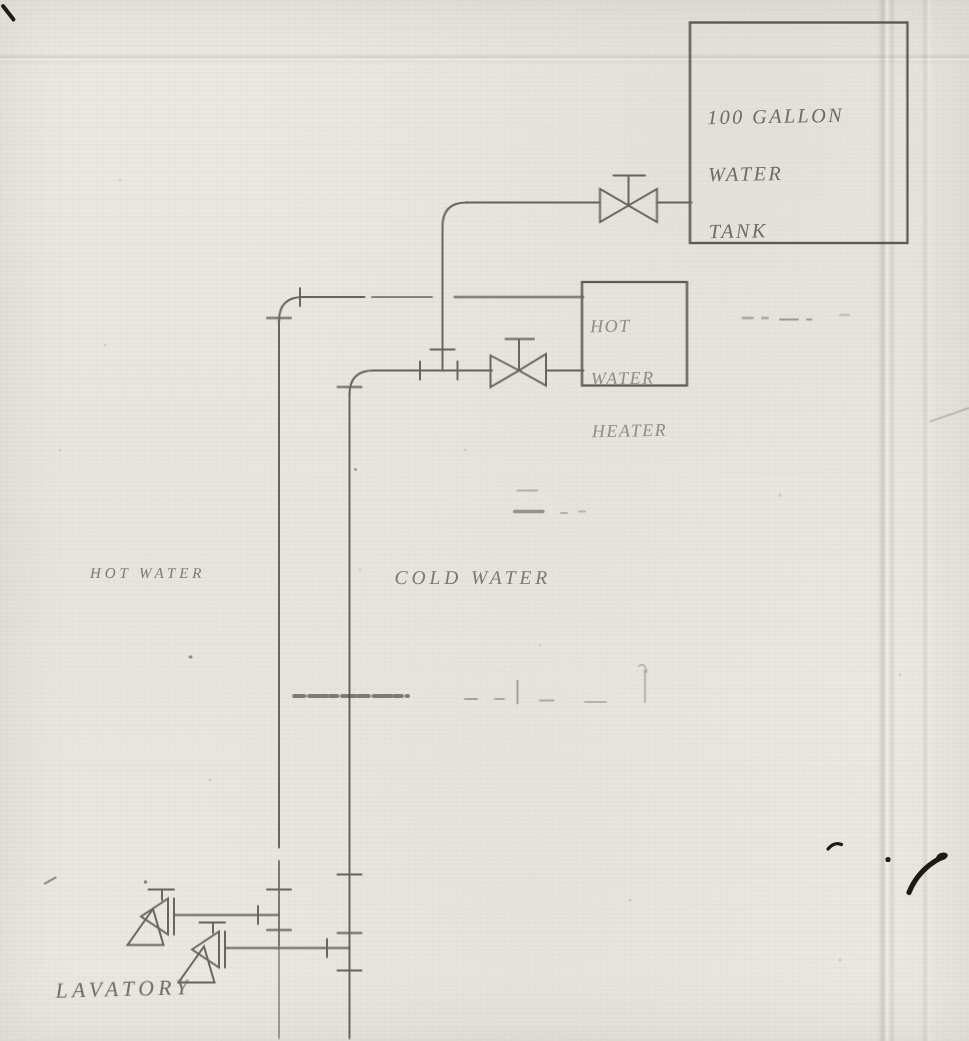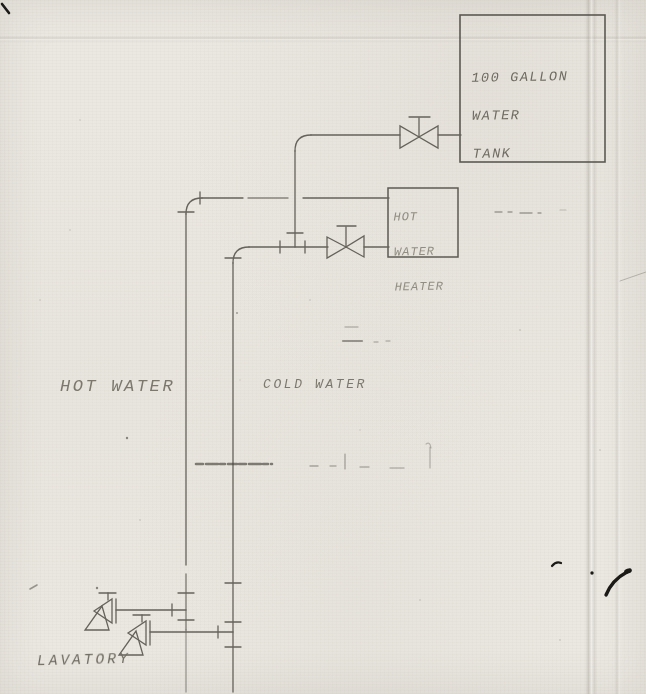--- a/index.html
+++ b/index.html
@@ -6,36 +6,36 @@
   .paper{
     position:relative;width:646px;height:694px;overflow:hidden;
     background-color:#ebe8e2;
     background-image:
       radial-gradient(ellipse at 75% 12%, rgba(214,210,201,.35), transparent 45%),
       radial-gradient(ellipse at 15% 55%, rgba(223,219,211,.30), transparent 50%),
       radial-gradient(ellipse at 55% 85%, rgba(216,212,203,.28), transparent 45%),
       repeating-linear-gradient(0deg, rgba(112,106,94,.028) 0 1px, transparent 1px 3px),
       repeating-linear-gradient(90deg, rgba(112,106,94,.022) 0 1px, transparent 1px 4px);
     box-shadow: inset 0 0 46px rgba(118,110,96,.14);
-    font-family:Liberation Mono, monospace;
+    font-family:Liberation Serif, serif;
   }
   .crease-h{position:absolute;left:0;top:36px;width:646px;height:6px;
     background:linear-gradient(180deg, transparent, rgba(133,127,115,.20) 35%, rgba(255,255,255,.30) 60%, rgba(133,127,115,.10) 85%, transparent);}
   .crease-v1{position:absolute;top:0;left:585px;width:12px;height:694px;
     background:linear-gradient(90deg, transparent, rgba(128,122,110,.24) 30%, rgba(255,255,255,.28) 55%, rgba(128,122,110,.16) 78%, transparent);}
   .crease-v2{position:absolute;top:0;left:614px;width:8px;height:694px;
     background:linear-gradient(90deg, transparent, rgba(128,122,110,.14) 40%, rgba(255,255,255,.20) 65%, transparent);}
   svg{position:absolute;left:0;top:0;}
   .lbl{
     position:absolute;font-style:italic;text-transform:uppercase;
     color:#6f6b62;white-space:pre-line;
   }
   .lbl-tank{left:472px;top:49px;font-size:13.5px;line-height:19px;letter-spacing:1.6px;transform:rotate(-1deg);}
   .lbl-heater{left:394px;top:191px;font-size:12px;line-height:17.5px;letter-spacing:1px;color:#918d82;transform:rotate(-1deg);}
-  .lbl-hot{left:60px;top:377px;font-size:17px;letter-spacing:2.6px;color:#7c786e;}
+  .lbl-hot{left:60px;top:377px;font-size:10px;letter-spacing:2.6px;color:#7c786e;}
   .lbl-cold{left:263px;top:377px;font-size:13px;letter-spacing:2.6px;color:#7c786e;}
   .lbl-lav{left:37px;top:652px;font-size:14.5px;letter-spacing:3px;transform:rotate(-1.5deg);}
 </style>
 </head>
 <body>
 
 <div class="paper">
 
   <div class="crease-h"></div>
   <div class="crease-v1"></div>

